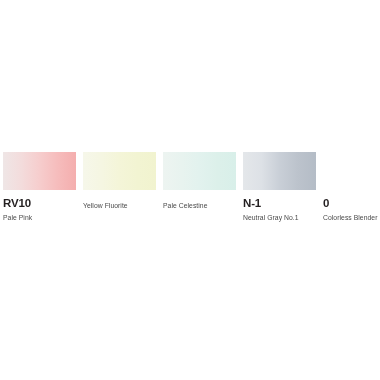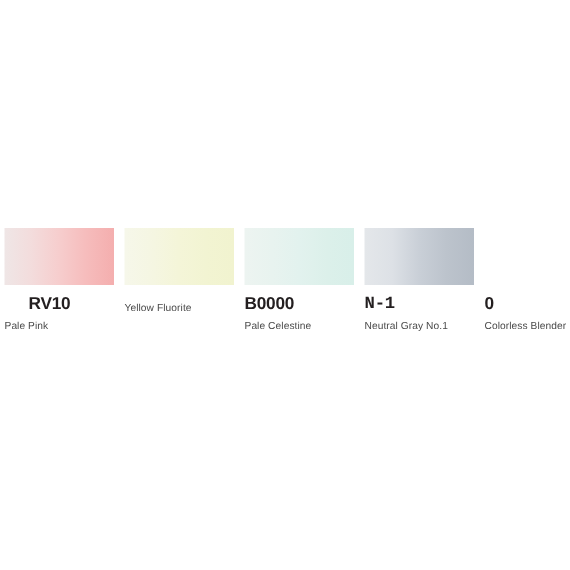--- a/index.html
+++ b/index.html
@@ -82,41 +82,40 @@
   }
 </style>
 </head>
 <body>
 
 <div id="swatch-chart">
   <div class="swatch-row" id="swatch-row">
       <div class="swatch-col">
         <div class="swatch-chip" style="background: linear-gradient(to right, rgb(239, 230, 230), rgb(243, 220, 220), rgb(246, 205, 205), rgb(246, 188, 188), rgb(244, 174, 174));"></div>
         <div class="swatch-labels">
-          <div class="swatch-code" style="color: rgb(35, 31, 32); margin-left: 16px;">RV10</div>
+          <div class="swatch-code" style="color: rgb(35, 31, 32);">RV10</div>
           <div class="swatch-name" style="color: rgb(74, 74, 74);">Pale Pink</div>
         </div>
       </div>
       <div class="swatch-col">
         <div class="swatch-chip" style="background: linear-gradient(to right, rgb(246, 247, 234), rgb(245, 246, 226), rgb(244, 245, 216), rgb(242, 244, 210), rgb(241, 243, 207));"></div>
         <div class="swatch-labels">
           <div class="swatch-name" style="color: rgb(74, 74, 74);">Yellow Fluorite</div>
         </div>
       </div>
       <div class="swatch-col">
         <div class="swatch-chip" style="background: linear-gradient(to right, rgb(237, 244, 241), rgb(232, 243, 239), rgb(226, 242, 238), rgb(220, 240, 234), rgb(216, 239, 233));"></div>
         <div class="swatch-labels">
-          <div class="swatch-code" style="color: rgb(35, 31, 32);">B0000</div>
           <div class="swatch-name" style="color: rgb(74, 74, 74);">Pale Celestine</div>
         </div>
       </div>
       <div class="swatch-col">
         <div class="swatch-chip" style="background: linear-gradient(to right, rgb(228, 231, 234), rgb(221, 225, 230), rgb(201, 207, 215), rgb(188, 195, 204), rgb(180, 188, 198));"></div>
         <div class="swatch-labels">
-          <div class="swatch-code" style="color: rgb(35, 31, 32); font-family: Liberation Mono, monospace;">N-1</div>
+          <div class="swatch-code" style="color: rgb(35, 31, 32);">N-1</div>
           <div class="swatch-name" style="color: rgb(74, 74, 74);">Neutral Gray No.1</div>
         </div>
       </div>
       <div class="swatch-col">
         <div class="swatch-chip empty"></div>
         <div class="swatch-labels">
           <div class="swatch-code" style="color: rgb(35, 31, 32);">0</div>
           <div class="swatch-name" style="color: rgb(74, 74, 74);">Colorless Blender</div>
         </div>
       </div>

